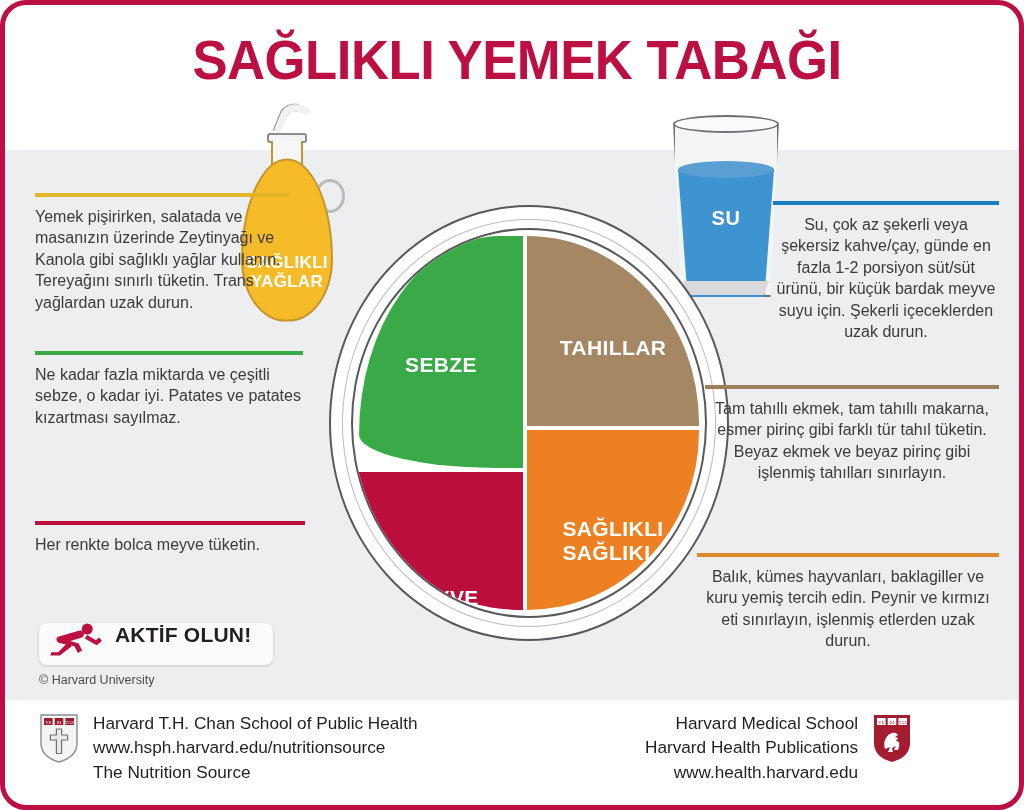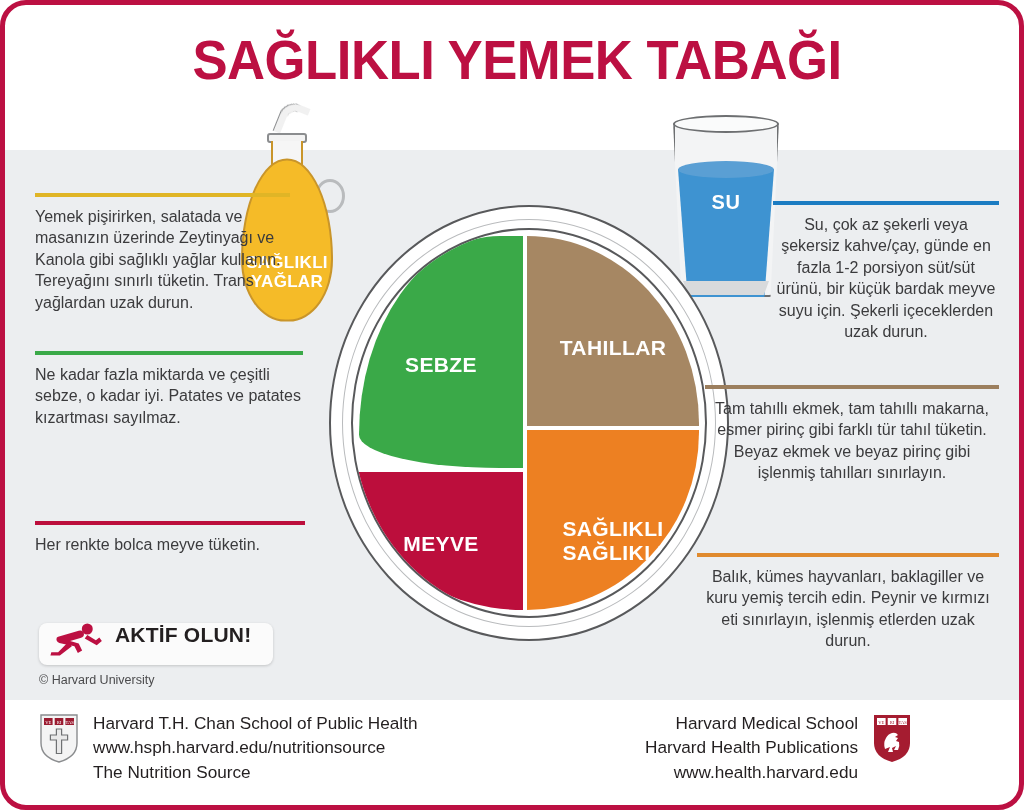--- a/index.html
+++ b/index.html
@@ -82,20 +82,21 @@
     background: var(--c-veg);
     border-top-left-radius: 170px 240px;
     border-bottom-left-radius: 170px 40px;
     border-top-right-radius: 0; border-bottom-right-radius: 0;
   }
   
   #q-fruit {
     left: 6px; top: 242px; width: 164px; height: 138px;
     background: var(--c-fruit);
     border-bottom-left-radius: 170px 140px;
+    align-items: flex-end;
   }
   
   #q-grain {
     left: 174px; top: 6px; width: 172px; height: 190px;
     background: var(--c-grain);
     border-top-right-radius: 180px 196px;
     align-items: center;
   }
   
   #q-prot {
@@ -191,21 +192,21 @@
     border-radius: 50%;
     background: #fafbfb;
   }
   #water .base {
     position: absolute; left: 10px; top: 166px;
     width: 86px; height: 14px;
     background: #d8dadc;
     clip-path: polygon(0% 0%, 100% 0%, 94% 100%, 6% 100%);
   }
   #water .label {
-    position: absolute; left: 0; top: 76px; width: 106px;
+    position: absolute; left: 0; top: 92px; width: 106px;
     text-align: center;
     color: #ffffff; font-weight: bold; font-size: 20px;
     letter-spacing: 0.6px;
   }
 
   
   .callout { position: absolute; }
   .rule { height: 4px; width: 100%; }
   .ctext {
     margin-top: 9px;

